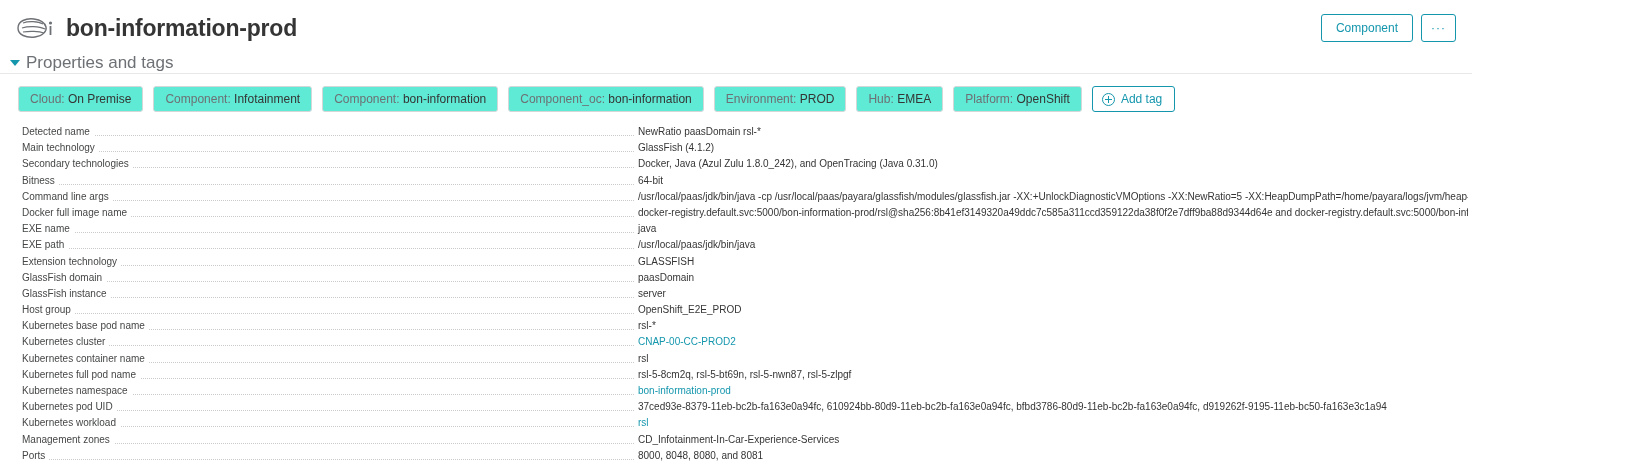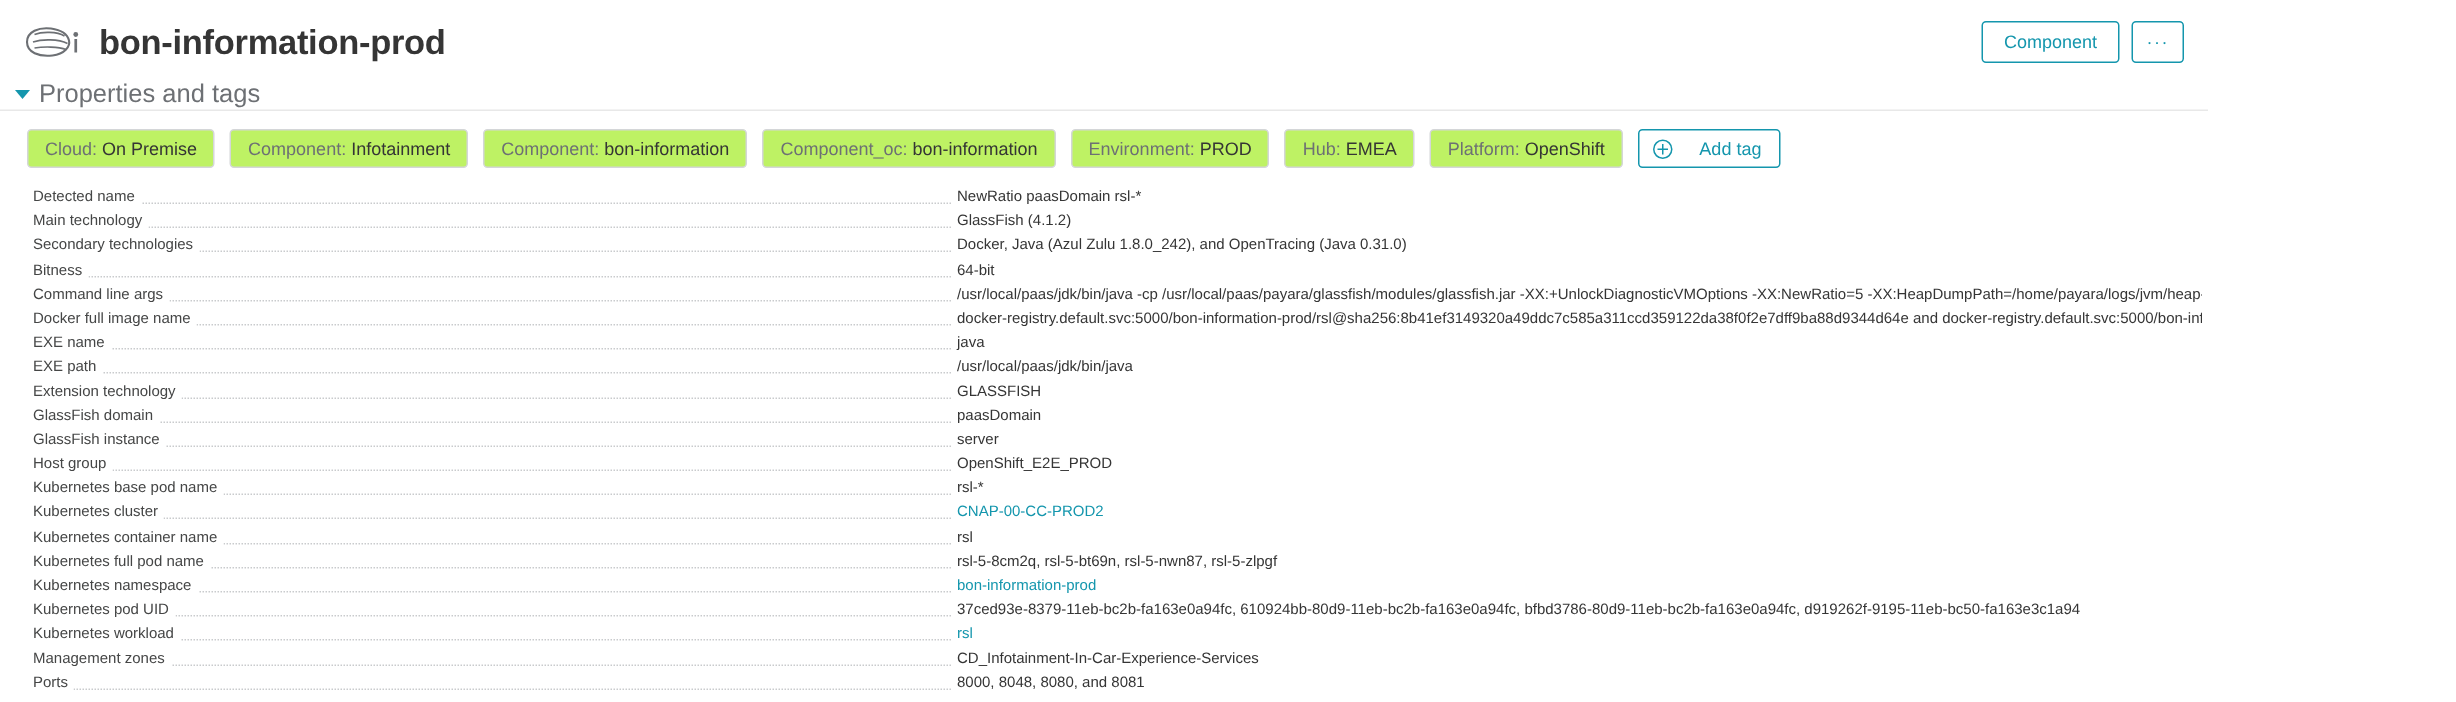--- a/index.html
+++ b/index.html
@@ -89,40 +89,40 @@
   .tag-row {
     display: flex;
     align-items: center;
     flex-wrap: nowrap;
     gap: 10px;
     padding: 12px 0 12px 18px;
   }
   .tag {
     border: 1px solid #d4d6d8;
     border-radius: 3px;
-    background: #bef264;
+    background: #5eead4;
     font-size: 12px;
     color: #454646;
     padding: 5px 11px;
     white-space: nowrap;
     line-height: 14px;
   }
   .tag .tkey { color: #6d7074; }
   .tag .tval { color: #353535; }
   .tag-add {
     border: 1px solid #1496ad;
     color: #1496ad;
     border-radius: 3px;
     background: #ffffff;
     font-size: 12px;
     padding: 5px 12px 5px 9px;
     white-space: nowrap;
     display: inline-flex;
     align-items: center;
-    gap: 18px;
+    gap: 6px;
     cursor: pointer;
     line-height: 14px;
   }
   .plus-circle {
     display: inline-block;
     width: 13px; height: 13px;
     border: 1px solid #1496ad;
     border-radius: 50%;
     position: relative;
   }

